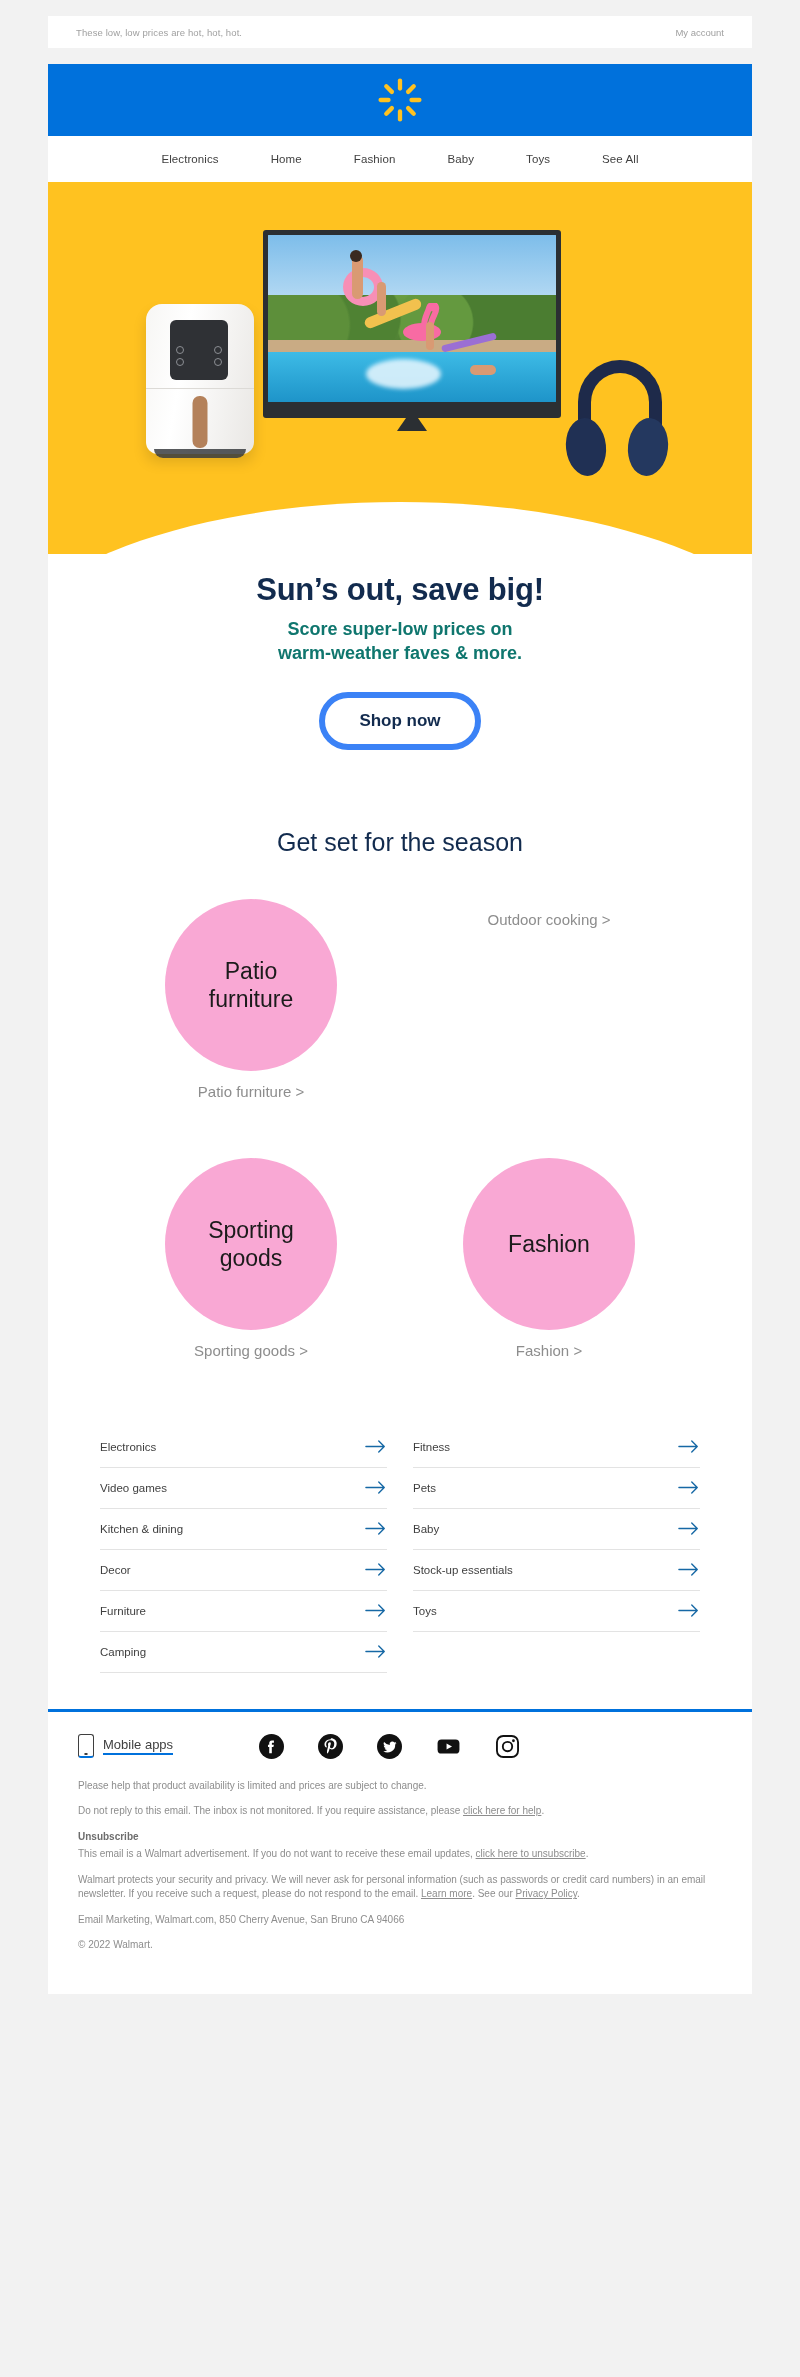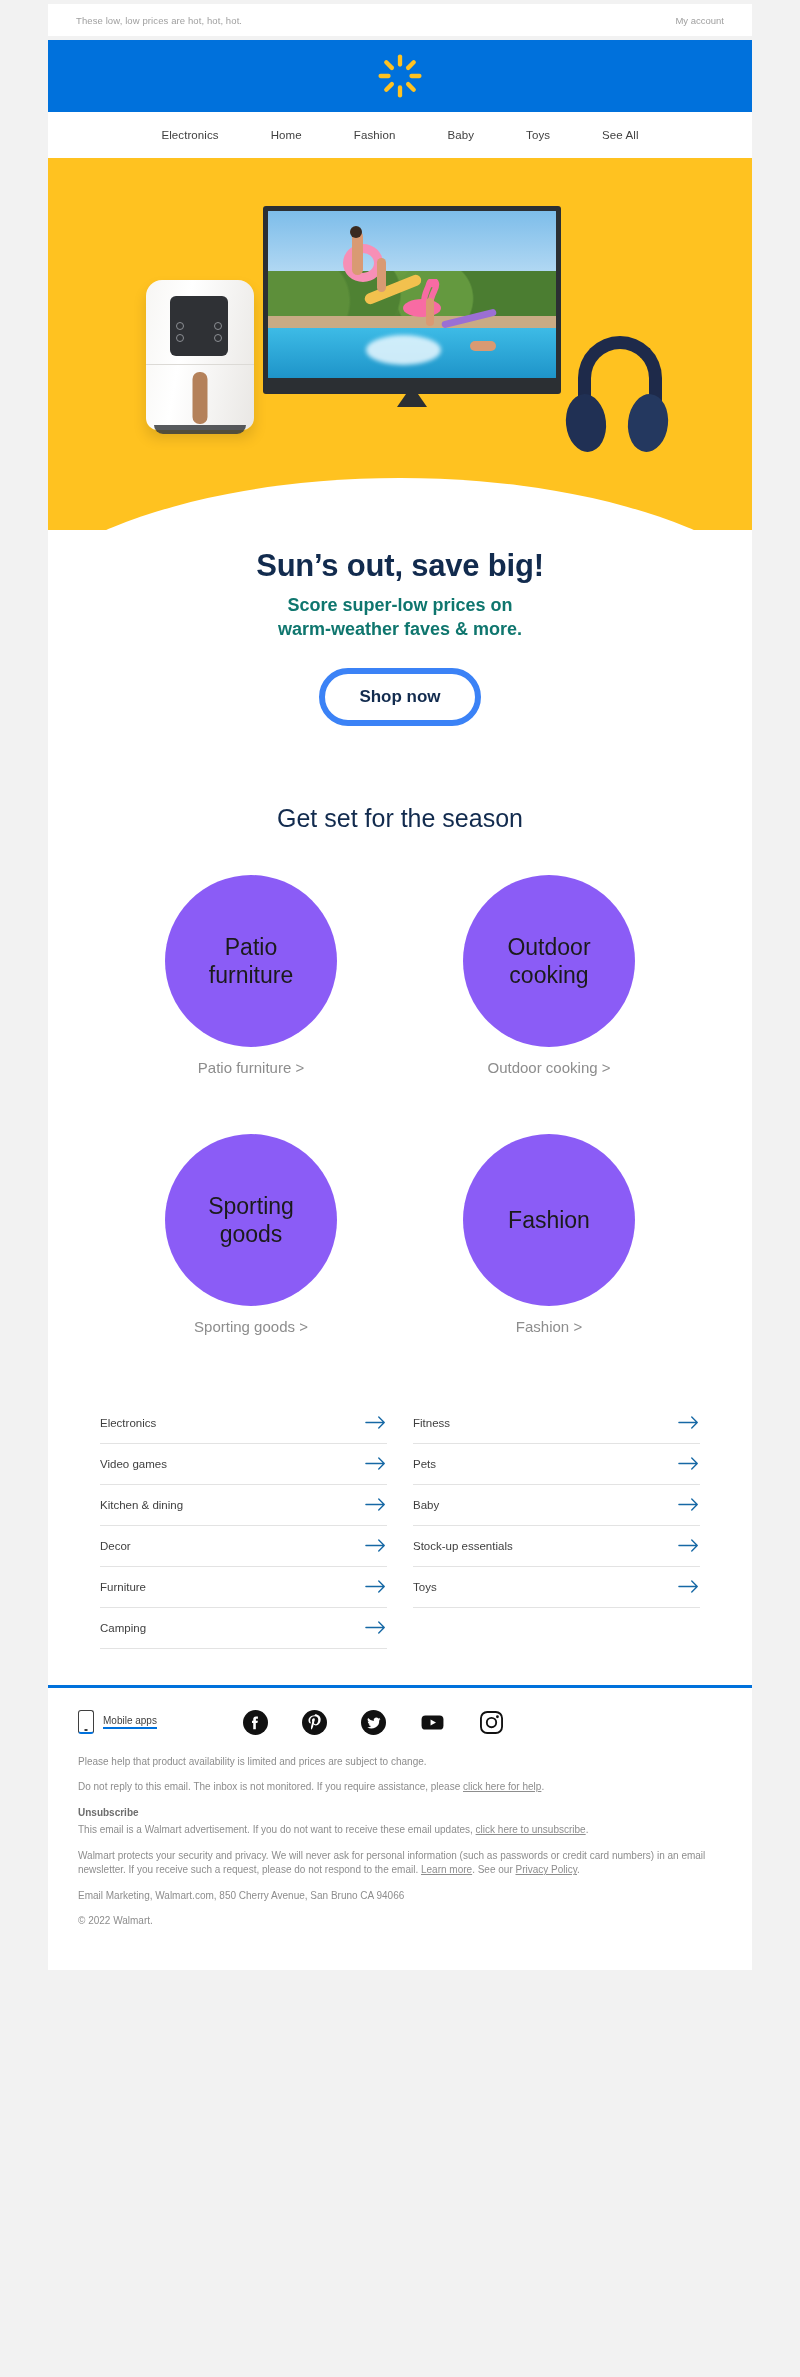--- a/index.html
+++ b/index.html
@@ -6,21 +6,21 @@
   html, body {
     width: 800px;
     background: #f2f2f2;
     font-family: "Liberation Sans", sans-serif;
     -webkit-font-smoothing: antialiased;
   }
   .page { width: 800px; min-height: 2377px; background: #f2f2f2; position: relative; }
 
   
   .preheader {
-    width: 704px; margin: 4px auto; height: 26px;
+    width: 704px; margin: 16px auto; height: 26px;
     background: #ffffff; display: flex; align-items: center;
     justify-content: space-between; padding: 16px 28px;
   }
   .preheader-text { font-size: 9.5px; color: #a0a0a0; letter-spacing: .1px; }
   .preheader-link { font-size: 9.5px; color: #a0a0a0; text-decoration: none; }
 
   
   .card { width: 704px; margin: 0 auto; background: #ffffff; }
 
   
@@ -116,21 +116,21 @@
     display: inline-block; margin-top: 26px; padding: 13px 34px;
     border: 6px solid #3b82f6; border-radius: 999px;
     font-size: 17px; font-weight: bold; color: #122b4e; text-decoration: none;
   }
 
   
   .section-title { text-align:center; font-size: 25px; color:#122b4e; font-weight: 400; margin-top: 78px; }
   .cat-grid { display:flex; justify-content:center; gap: 70px; margin-top: 42px; }
   .cat-col { width: 228px; text-align:center; }
   .bubble {
-    width: 172px; height: 172px; border-radius: 50%; background:#8b5cf6;
+    width: 172px; height: 172px; border-radius: 50%; background:#f9a8d4;
     margin: 0 auto; display:flex; align-items:center; justify-content:center;
     text-align:center;
   }
   .bubble span { font-size: 23px; line-height: 1.22; color:#1b1b1b; font-weight: 400; padding: 0 8px; }
   .cat-link { display:block; margin-top: 12px; font-size: 15px; color:#8d8d8d; text-decoration:none; }
 
   
   .links { margin: 68px 52px 0; display:flex; gap: 26px; }
   .links-col { flex: 1; }
   .link-row {
@@ -139,21 +139,21 @@
   }
   .link-row span { font-size: 11.5px; color:#3f3f3f; }
   .arrow-ico { width:22px; height:13px; display:block; }
 
   
   .footer { margin-top: 36px; border-top: 3px solid #0071dc; padding: 22px 30px 30px; }
   .footer-top { display:flex; align-items:center; }
   .mobile-apps { display:flex; align-items:center; gap: 9px; text-decoration:none; }
   .phone-ico { width:16px; height:24px; border:1.6px solid #3f3f3f; border-radius:3px; position:relative; }
   .phone-ico:after { content:""; position:absolute; left:50%; transform:translateX(-50%); bottom:1.5px; width:3px; height:1.5px; background:#3f3f3f; }
-  .mobile-apps span { font-size: 10px; color:#3f3f3f; border-bottom:2px solid #0071dc; padding-bottom:1px; }
+  .mobile-apps span { font-size: 13px; color:#3f3f3f; border-bottom:2px solid #0071dc; padding-bottom:1px; }
   .socials { display:flex; gap: 34px; margin-left: 86px; }
   .soc { width:25px; height:25px; display:block; }
   .legal { margin-top: 20px; }
   .legal p { font-size: 10px; line-height: 1.45; color:#8d8d8d; margin-bottom: 11px; }
   .legal b { color:#6d6d6d; font-size: 10px; }
   .legal a { color:#8d8d8d; }
   .legal .tight { margin-bottom: 3px; }
 </style>
 </head>
 <body>
@@ -255,26 +255,20 @@
       <div class="cat-col">
         <div class="bubble">
           <span>
             <b style="font-weight:400">Patio</b><br>
             <b style="font-weight:400">furniture</b>
           </span>
         </div>
         <a href="#" class="cat-link">Patio furniture &gt;</a>
       </div>
       <div class="cat-col">
-        <div class="bubble">
-          <span>
-            <b style="font-weight:400">Outdoor</b><br>
-            <b style="font-weight:400">cooking</b>
-          </span>
-        </div>
         <a href="#" class="cat-link">Outdoor cooking &gt;</a>
       </div>
     </div>
 
     <div class="cat-grid" style="margin-top:58px">
       <div class="cat-col">
         <div class="bubble">
           <span>
             <b style="font-weight:400">Sporting</b><br>
             <b style="font-weight:400">goods</b>

